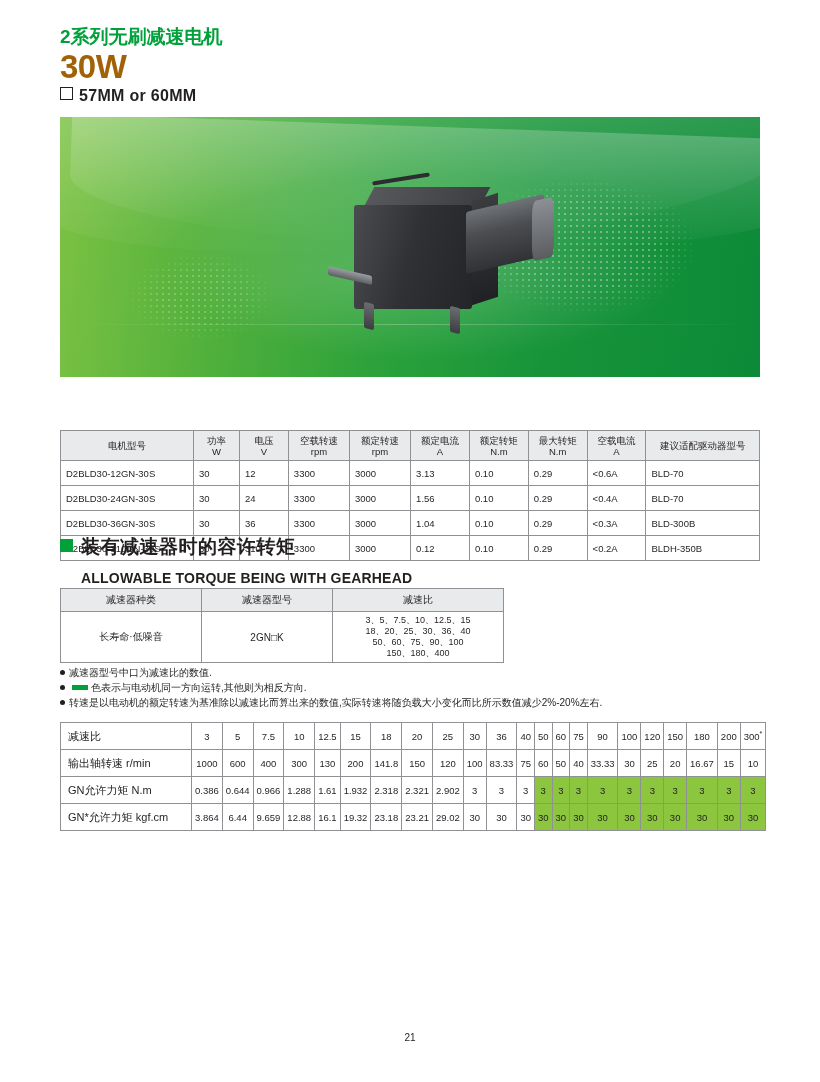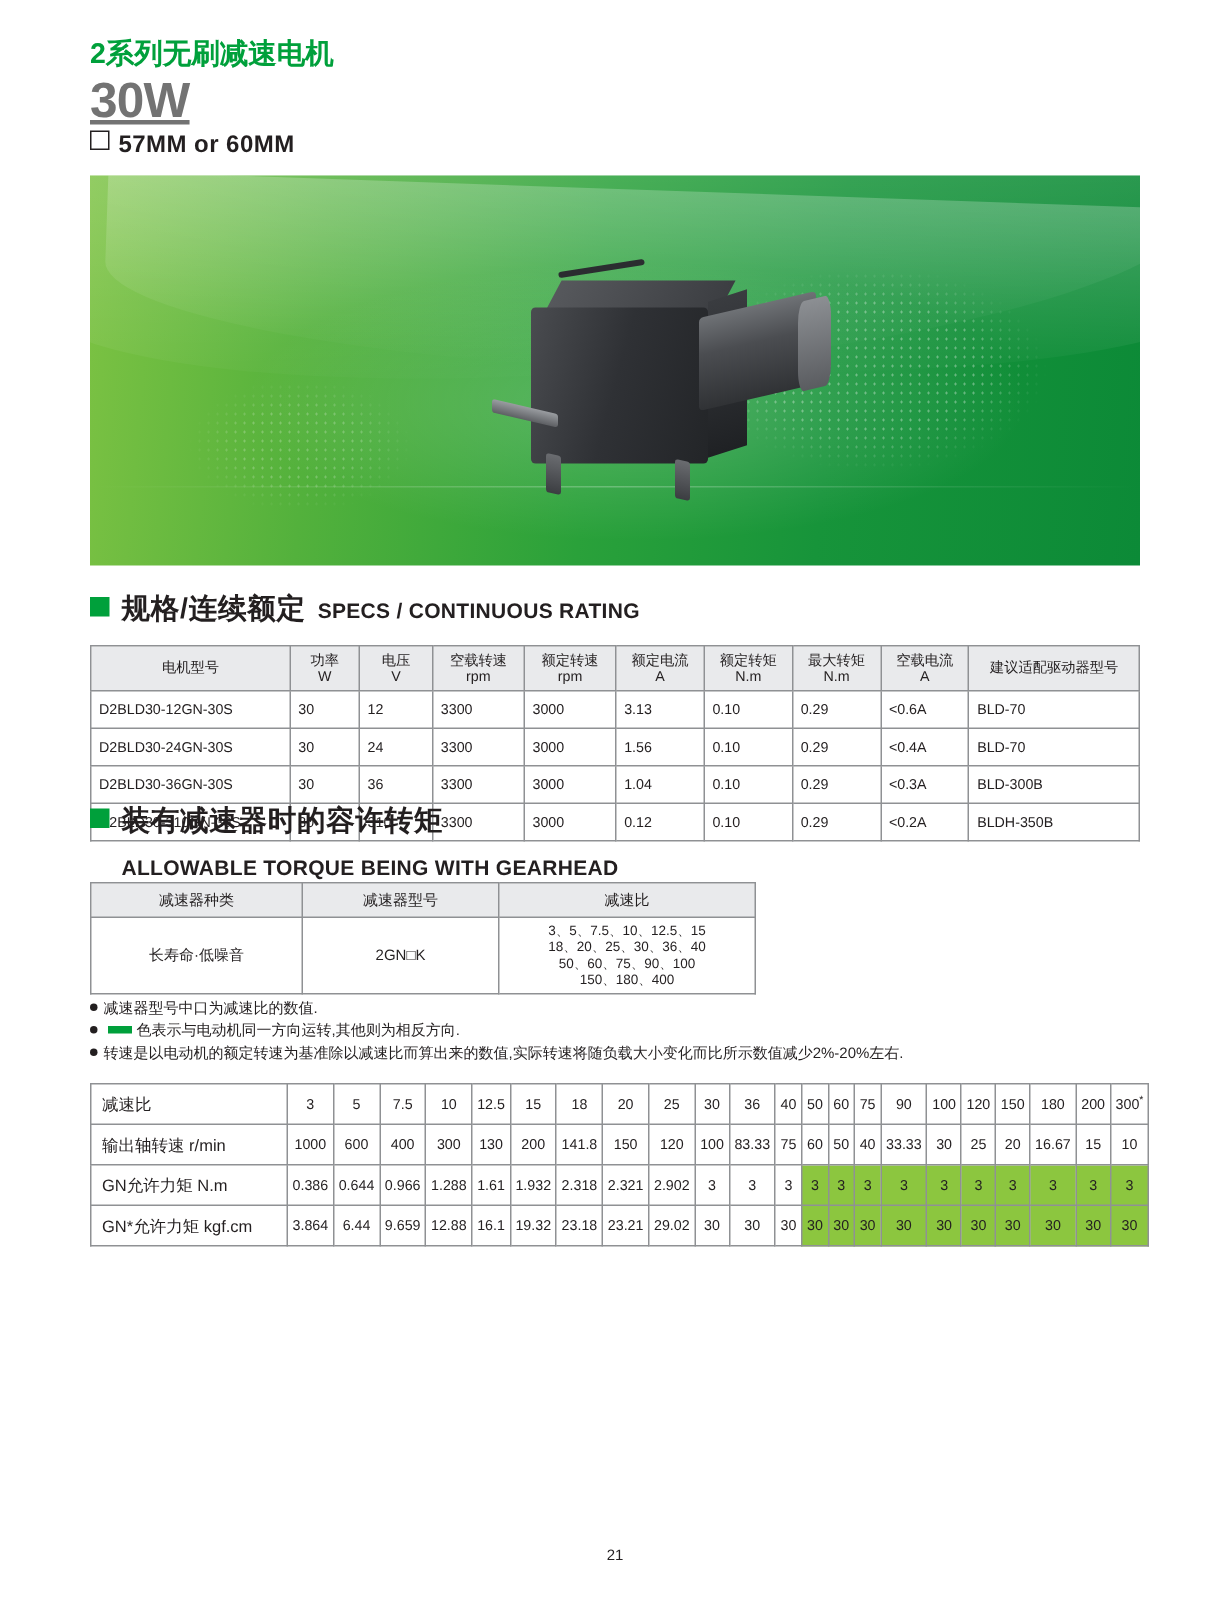--- a/index.html
+++ b/index.html
@@ -32,25 +32,24 @@
   .series-title {
     color: #00a03b;
     font-size: 19px;
     font-weight: bold;
     letter-spacing: 0px;
     line-height: 22px;
   }
   .watt {
     font-size: 33px;
     font-weight: bold;
-    color: #737373;
+    color: #a16207;
     line-height: 36px;
     margin-top: 1px;
     letter-spacing: -0.5px;
-    text-decoration: underline;
   }
   .size-line {
     font-size: 16px;
     font-weight: bold;
     color: #231f20;
     margin-top: 2px;
     letter-spacing: 0.3px;
   }
   .sq {
     display: inline-block;
@@ -379,25 +378,20 @@
       <div class="gearbox"></div>
       <div class="gearbox-side"></div>
       <div class="barrel"></div>
       <div class="barrel-cap"></div>
       <div class="shaft"></div>
       <div class="foot1"></div>
       <div class="foot2"></div>
     </div>
   </div>
 
-  <div class="sec-head" style="top: 393px;">
-    <span class="sec-bullet"></span>
-    <span class="sec-cn">规格/连续额定</span>
-    <span class="sec-en">SPECS / CONTINUOUS RATING</span>
-  </div>
 
   <table id="spec-table">
     <thead>
       <tr>
         <th style="width:146px">
           <div>电机型号</div>
           <div></div>
         </th>
         <th style="width:54px">
           <div>功率</div>

